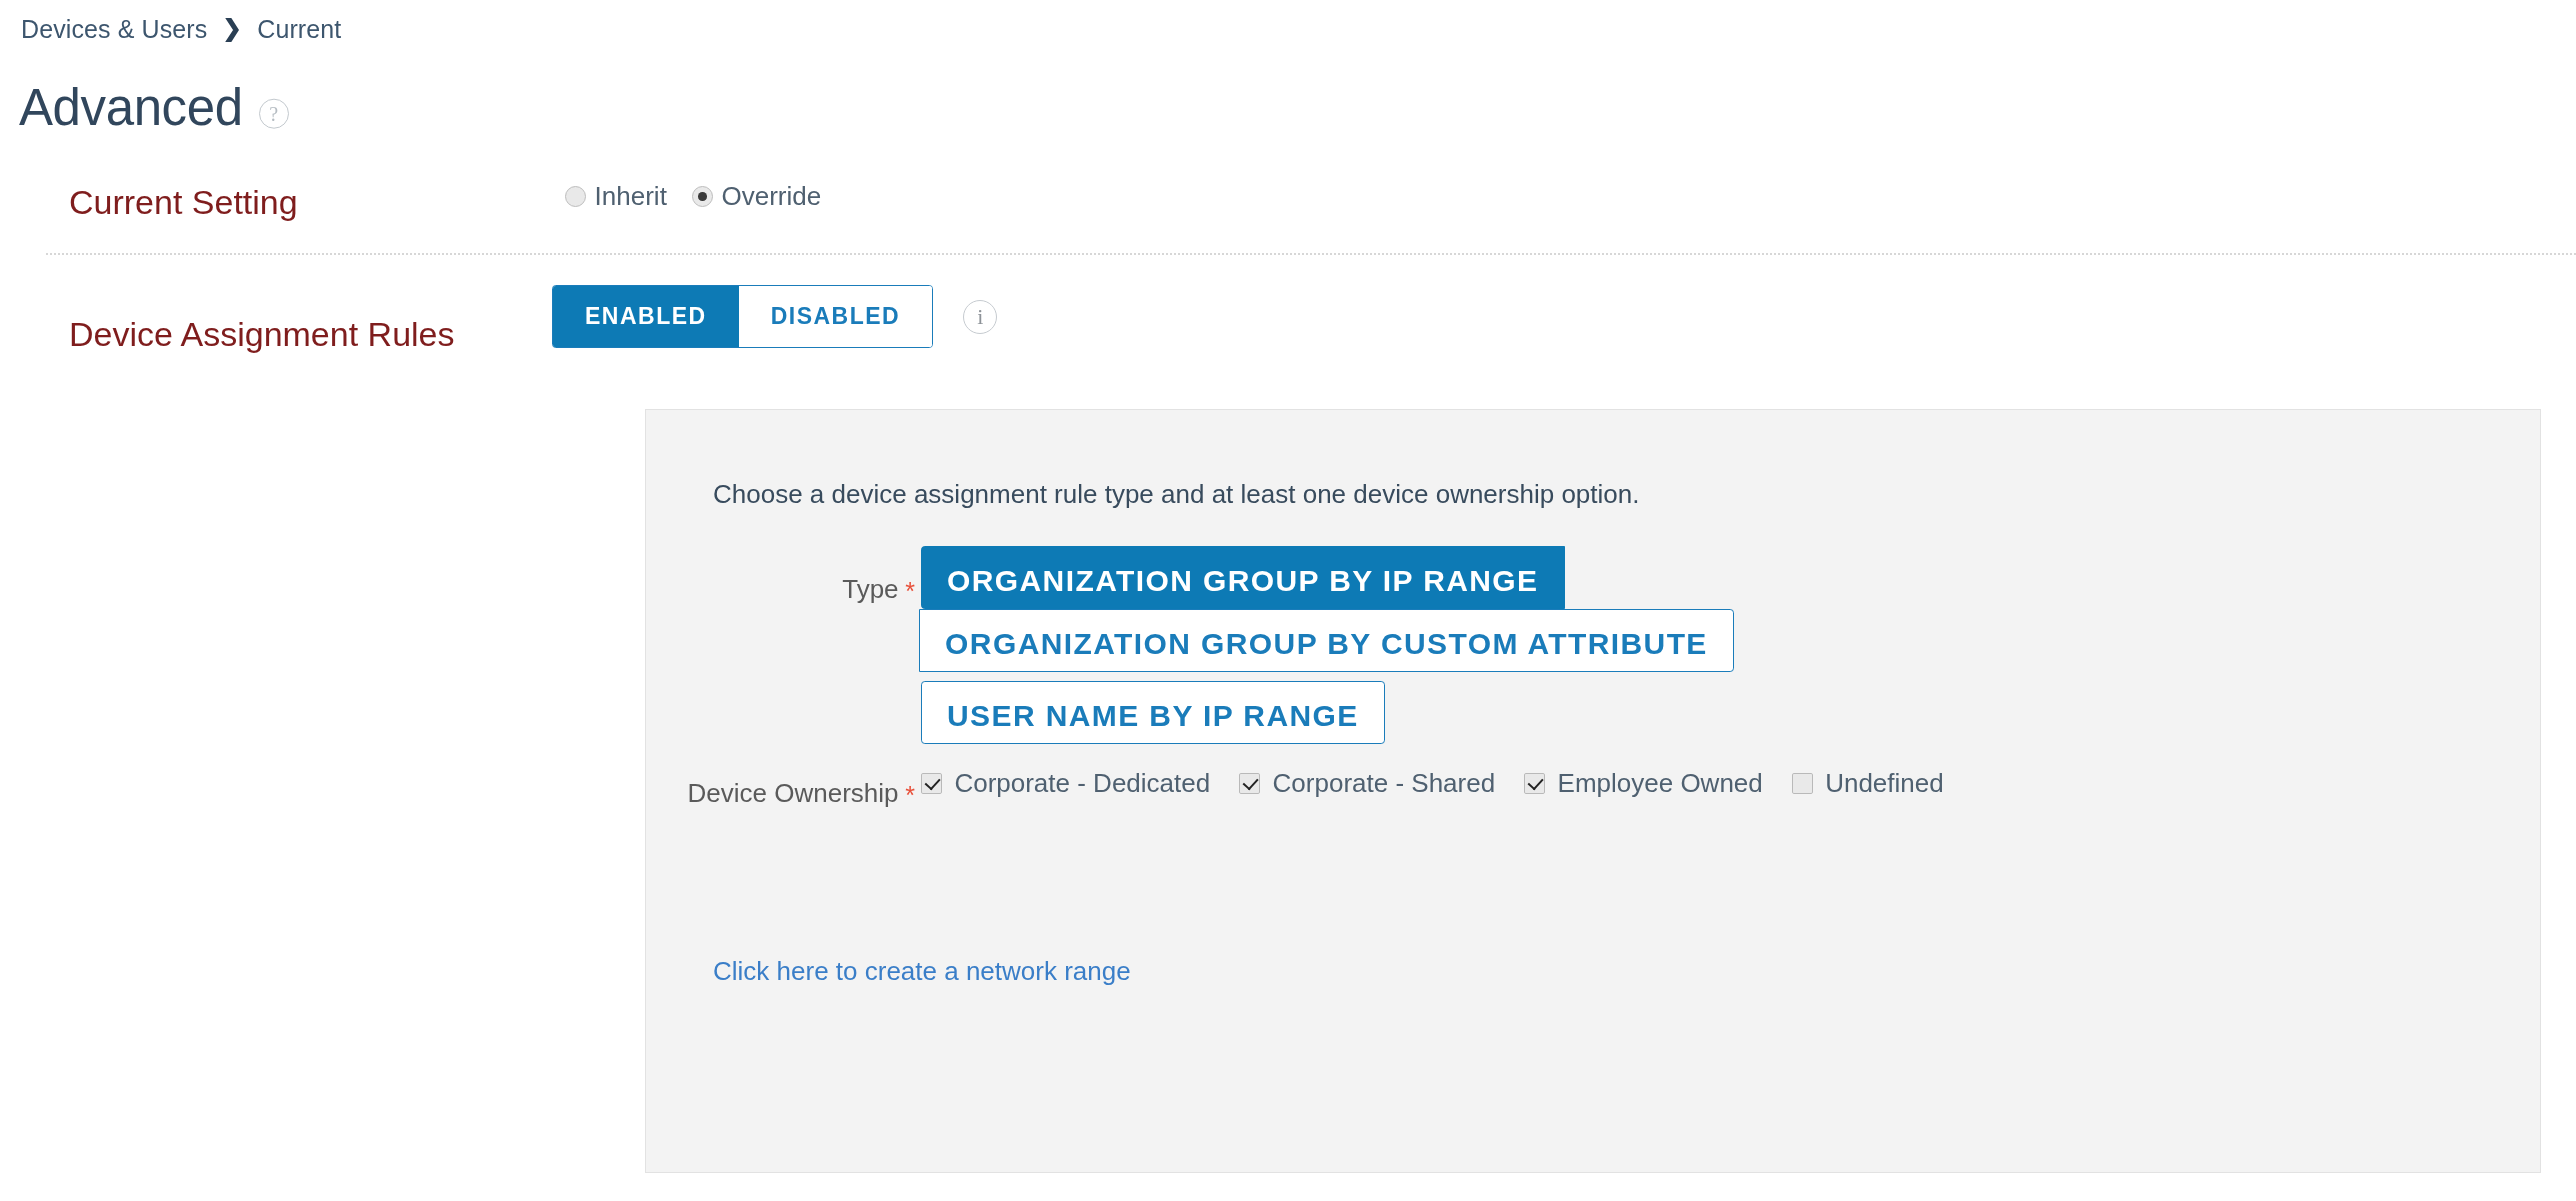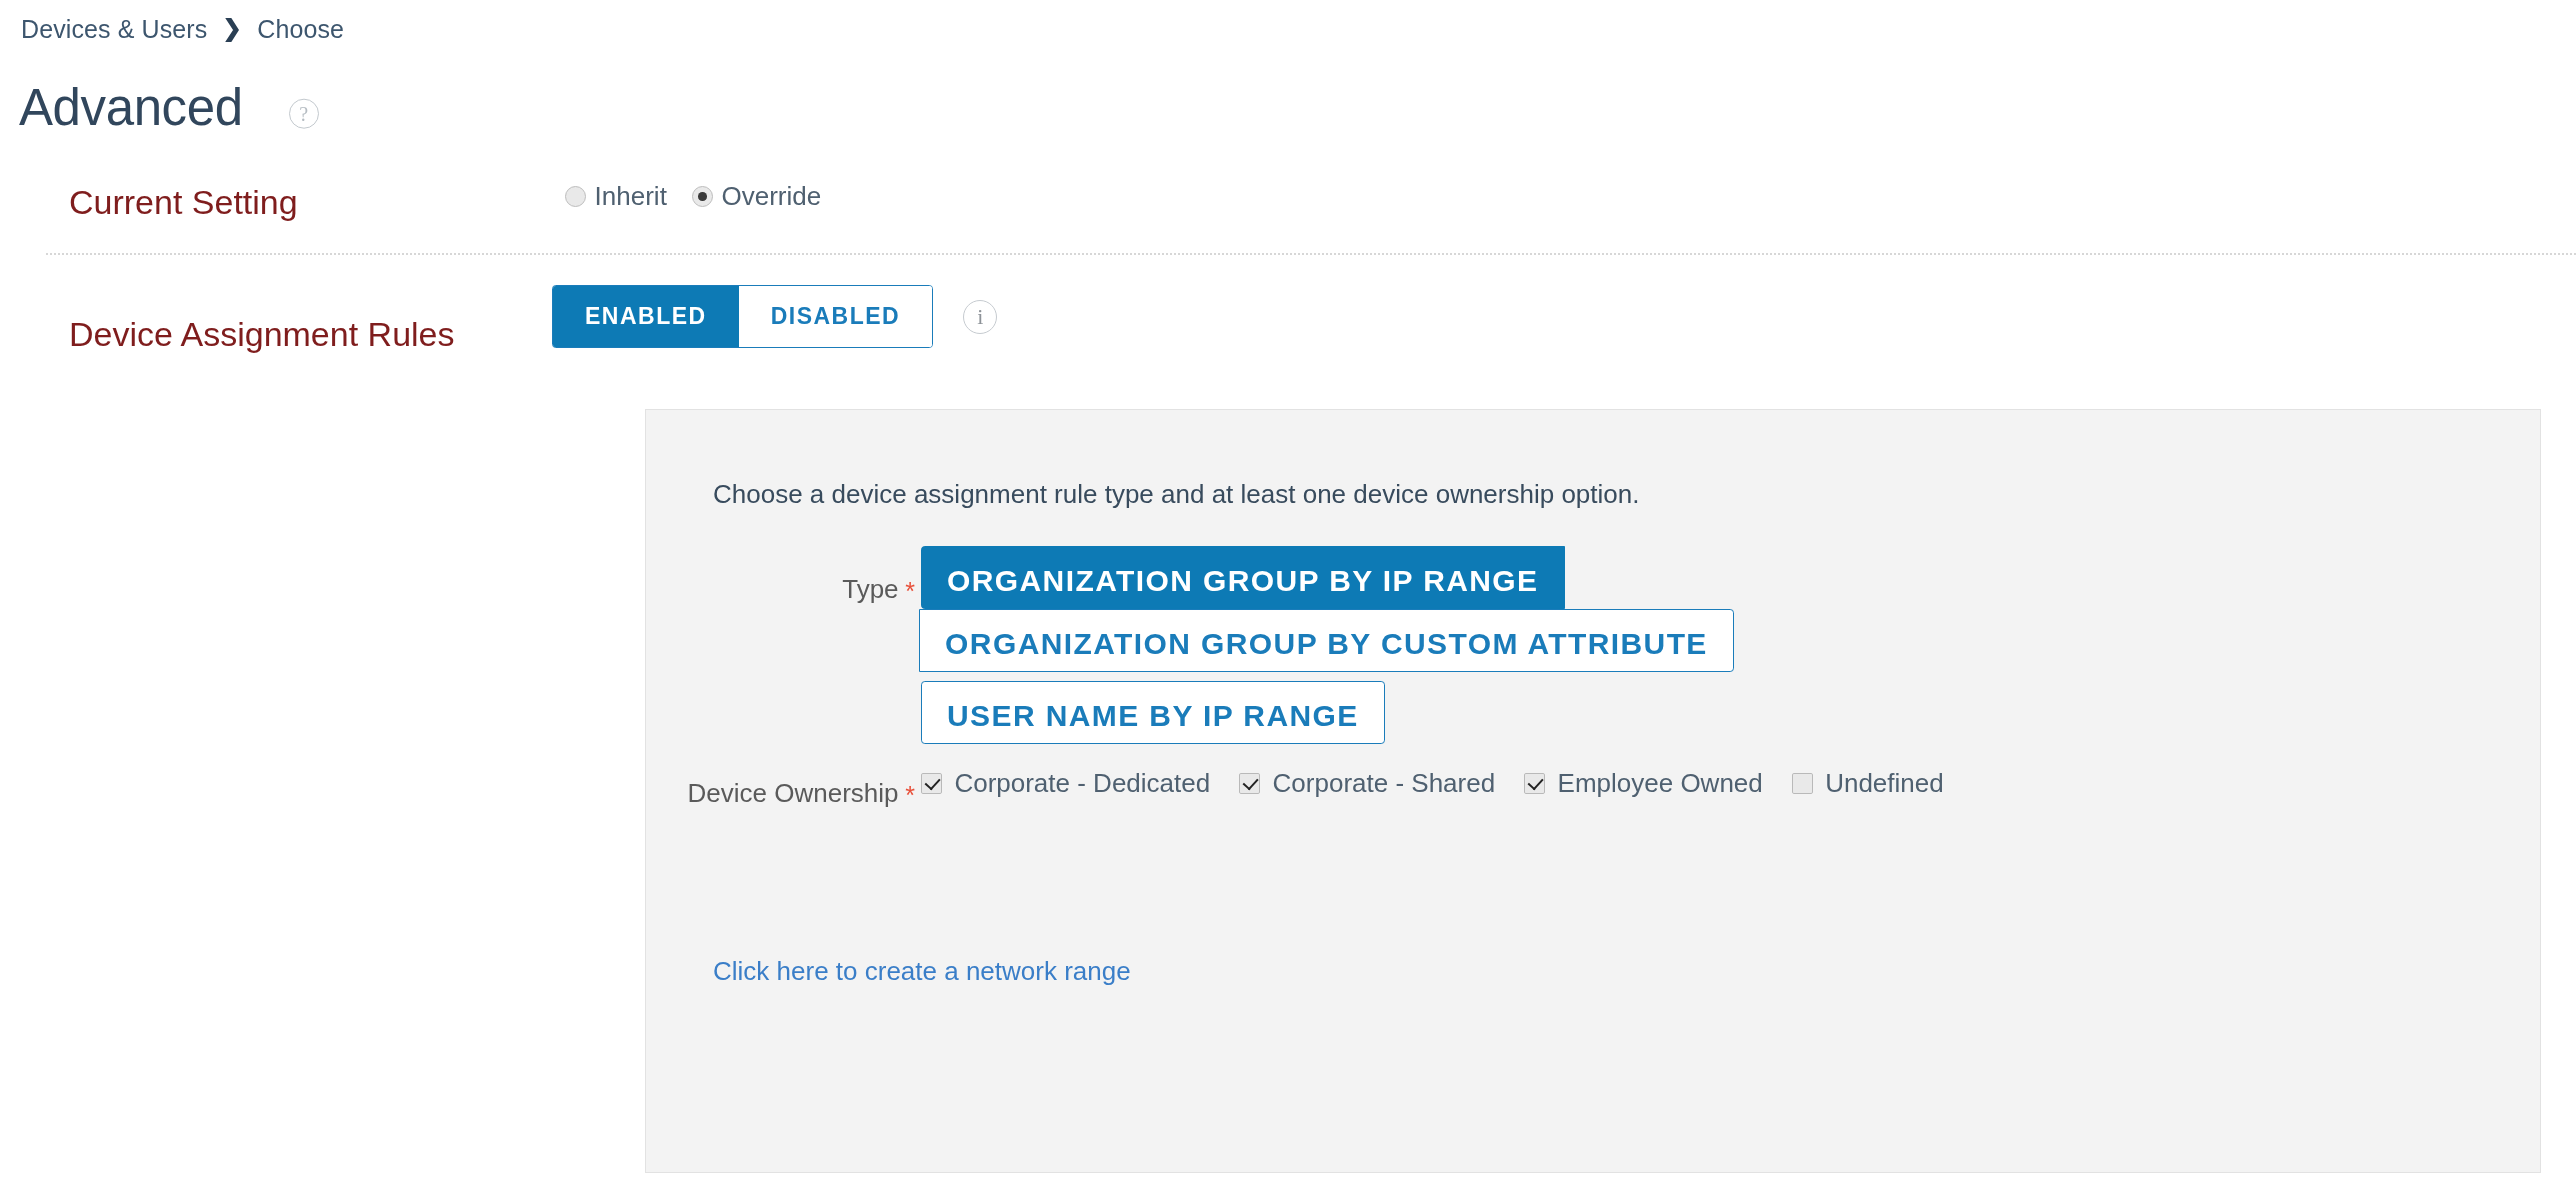--- a/index.html
+++ b/index.html
@@ -42,21 +42,20 @@
     transform: translateY(-1px);
   }
 
   
   .page-title-row {
     position: absolute;
     left: 19px;
     top: 82px;
     display: flex;
     align-items: center;
-    gap: 30px;
   }
   .page-title {
     font-size: 51px;
     font-weight: 400;
     color: #31465c;
     line-height: 1;
     letter-spacing: -0.4px;
   }
   .help-circle {
     margin-left: 16px;
@@ -310,21 +309,21 @@
     cursor: pointer;
     white-space: nowrap;
   }
 </style>
 </head>
 <body>
 
 <div class="breadcrumb">
   <span class="crumb">Devices &amp; Users</span>
   <span class="chevron">❯</span>
-  <span class="crumb">Choose</span>
+  <span class="crumb">Current</span>
 </div>
 
 <div class="page-title-row">
   <span class="page-title">Advanced</span>
   <span class="help-circle">?</span>
 </div>
 
 <div class="form-row row-current-setting">
   <span class="row-label">Current Setting</span>
 </div>

